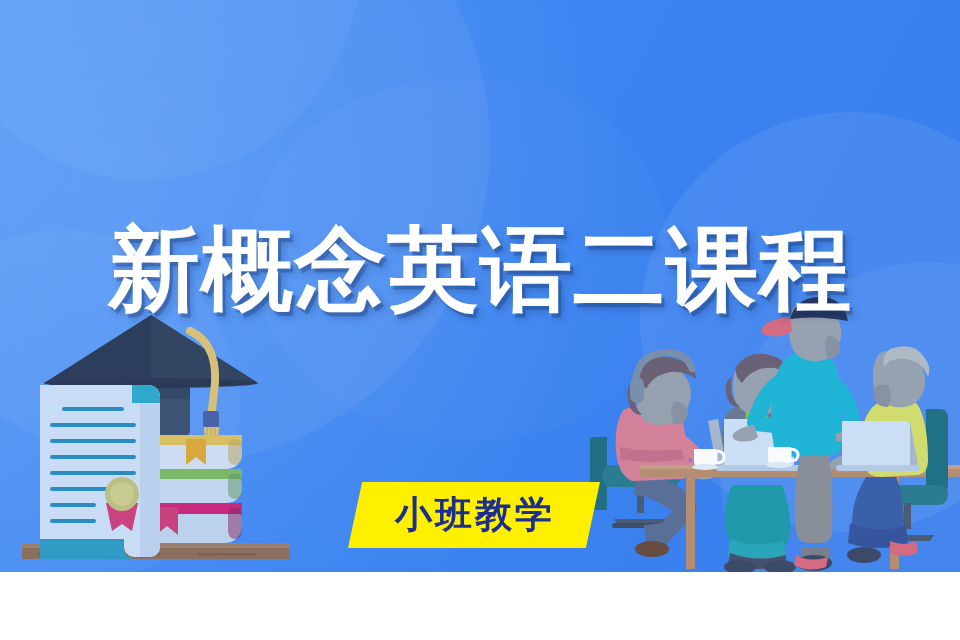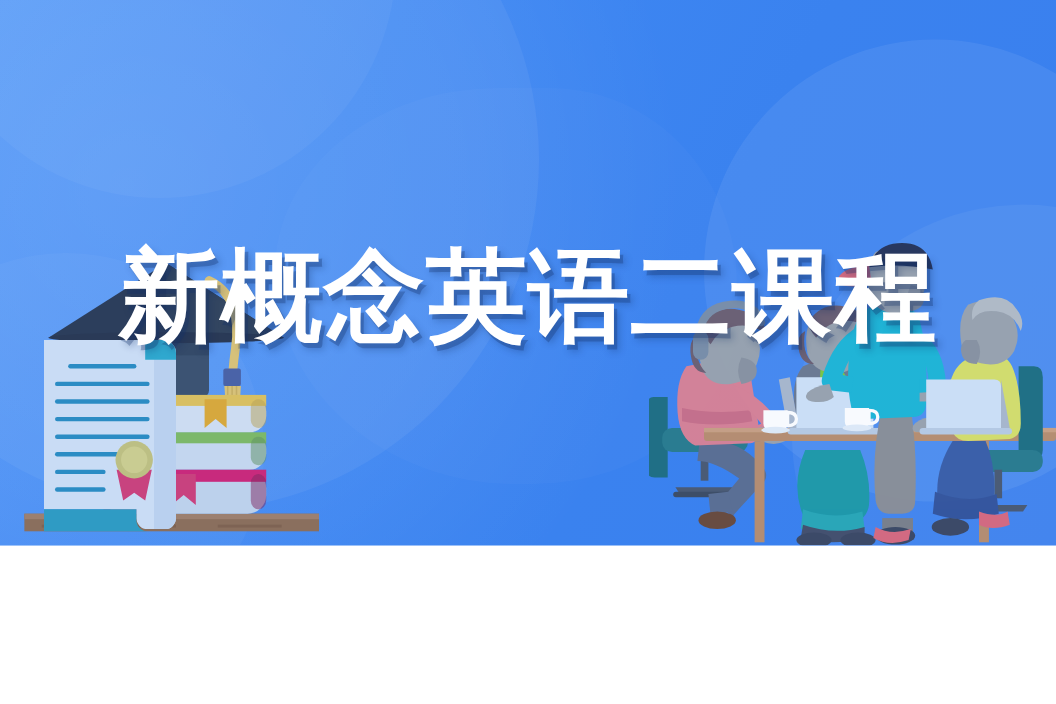--- a/index.html
+++ b/index.html
@@ -4,21 +4,21 @@
 <title>新概念英语二课程</title>
 <style>
   html, body {
     margin: 0;
     padding: 0;
     background: #ffffff;
   }
   .banner {
     position: relative;
     width: 960px;
-    height: 496px;
+    height: 572px;
     overflow: hidden;
     font-family: Liberation Serif, serif;
     background: #3d85f0;
     background-image:
       radial-gradient(circle at 12% 34%, rgba(255,255,255,0.10) 0%, rgba(255,255,255,0.055) 34%, rgba(255,255,255,0.0) 56%),
       linear-gradient(118deg, #4b93f7 0%, #3f88f3 30%, #3a82ef 62%, #3a7fee 100%);
   }
 
   
   .bg-shapes { position:absolute; inset:0; overflow:hidden; pointer-events:none; }
@@ -149,20 +149,24 @@
     <div class="shape-blob-mid"></div>
     <div class="shape-soft-left"></div>
     <div class="shape-circle-br"></div>
     <div class="shape-circle-br2"></div>
   </div>
 
   <div class="title-wrap">
     <h1 class="title">新概念英语二课程</h1>
   </div>
 
+  <div class="badge">
+    <div class="badge-shape"></div>
+    <div class="badge-text">小班教学</div>
+  </div>
 
   <div class="illus-left">
     <svg viewBox="0 0 270 265" xmlns="http://www.w3.org/2000/svg">
 
       <g>
         <rect x="0" y="236" width="268" height="16" fill="#8a6f5e"></rect>
         <rect x="0" y="236" width="268" height="5" fill="#9c8070"></rect>
         <rect x="16" y="246" width="52" height="2.6" fill="#7a6051" opacity="0.8"></rect>
         <rect x="92" y="246" width="46" height="2.6" fill="#7a6051" opacity="0.8"></rect>
         <rect x="176" y="246" width="58" height="2.6" fill="#7a6051" opacity="0.8"></rect>

